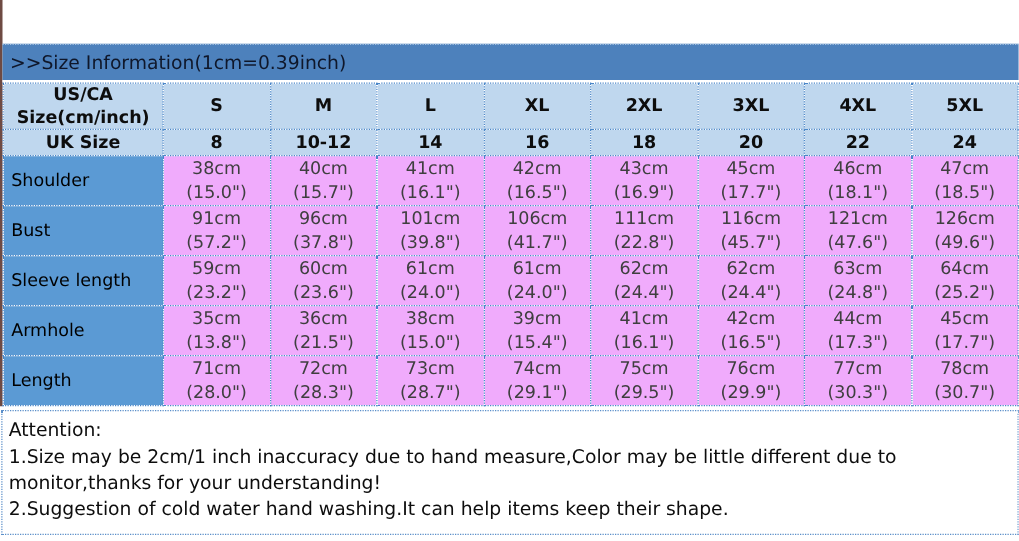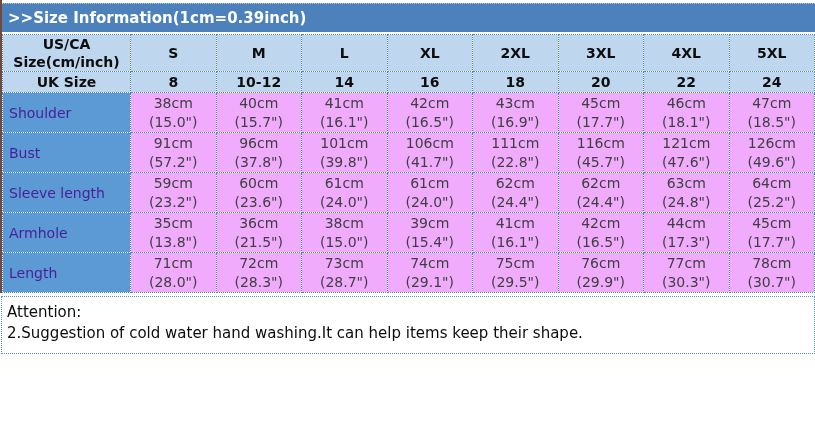--- a/index.html
+++ b/index.html
@@ -7,26 +7,27 @@
     width:815px;height:433px;overflow:hidden;
     font-family:"DejaVu Sans","Liberation Sans",sans-serif;
     -webkit-font-smoothing:antialiased;
   }
   .sheet{
     border-left:2px solid #6e4a43;
     padding-top:3px;
   }
   .banner{
     background:#4d81bc;
-    color:#ffffff;
-    font-weight:bold;
+    color:#0f172a;
+    font-weight:normal;
     font-size:15px;
     line-height:20px;
     padding:4px 8px 4px 6px;
     border-top:1px dotted #a9c3e0;
+    margin-top:32px;
   }
   .banner div{white-space:nowrap;}
   .gap{height:2px;background:#ffffff;}
   table.size-chart{
     border-collapse:collapse;
     width:813px;
     table-layout:fixed;
   }
   table.size-chart td{
     border:1px dotted #4a86c8;
@@ -48,21 +49,21 @@
     background:#bfd7ee;
     font-weight:bold;
     color:#0d0d0d;
     font-size:14px;
     height:20px;
     margin-left:42px;
   }
   tr.measure-row{height:40px;}
   tr.measure-row td.rowlabel{
     background:#5b9ad4;
-    color:#4c1d95;
+    color:#000000;
     text-align:left;
     padding-left:6px;
     font-size:14px;
   }
   tr.measure-row td.val{
     background:#f0abfc;
     color:#3f3f3f;
     font-size:14px;
     line-height:19px;
     white-space:pre-line;
@@ -227,14 +228,15 @@
 (30.3")</td>
       <td class="val">78cm
 (30.7")</td>
     </tr>
   </tbody>
     </table>
 </div>
 
 <div class="attention">
   <div>Attention:</div>
+  <div>1.Size may be 2cm/1 inch inaccuracy due to hand measure,Color may be little different due to monitor,thanks for your understanding!</div>
   <div>2.Suggestion of cold water hand washing.It can help items keep their shape.</div>
 </div>
 
 </body></html>

